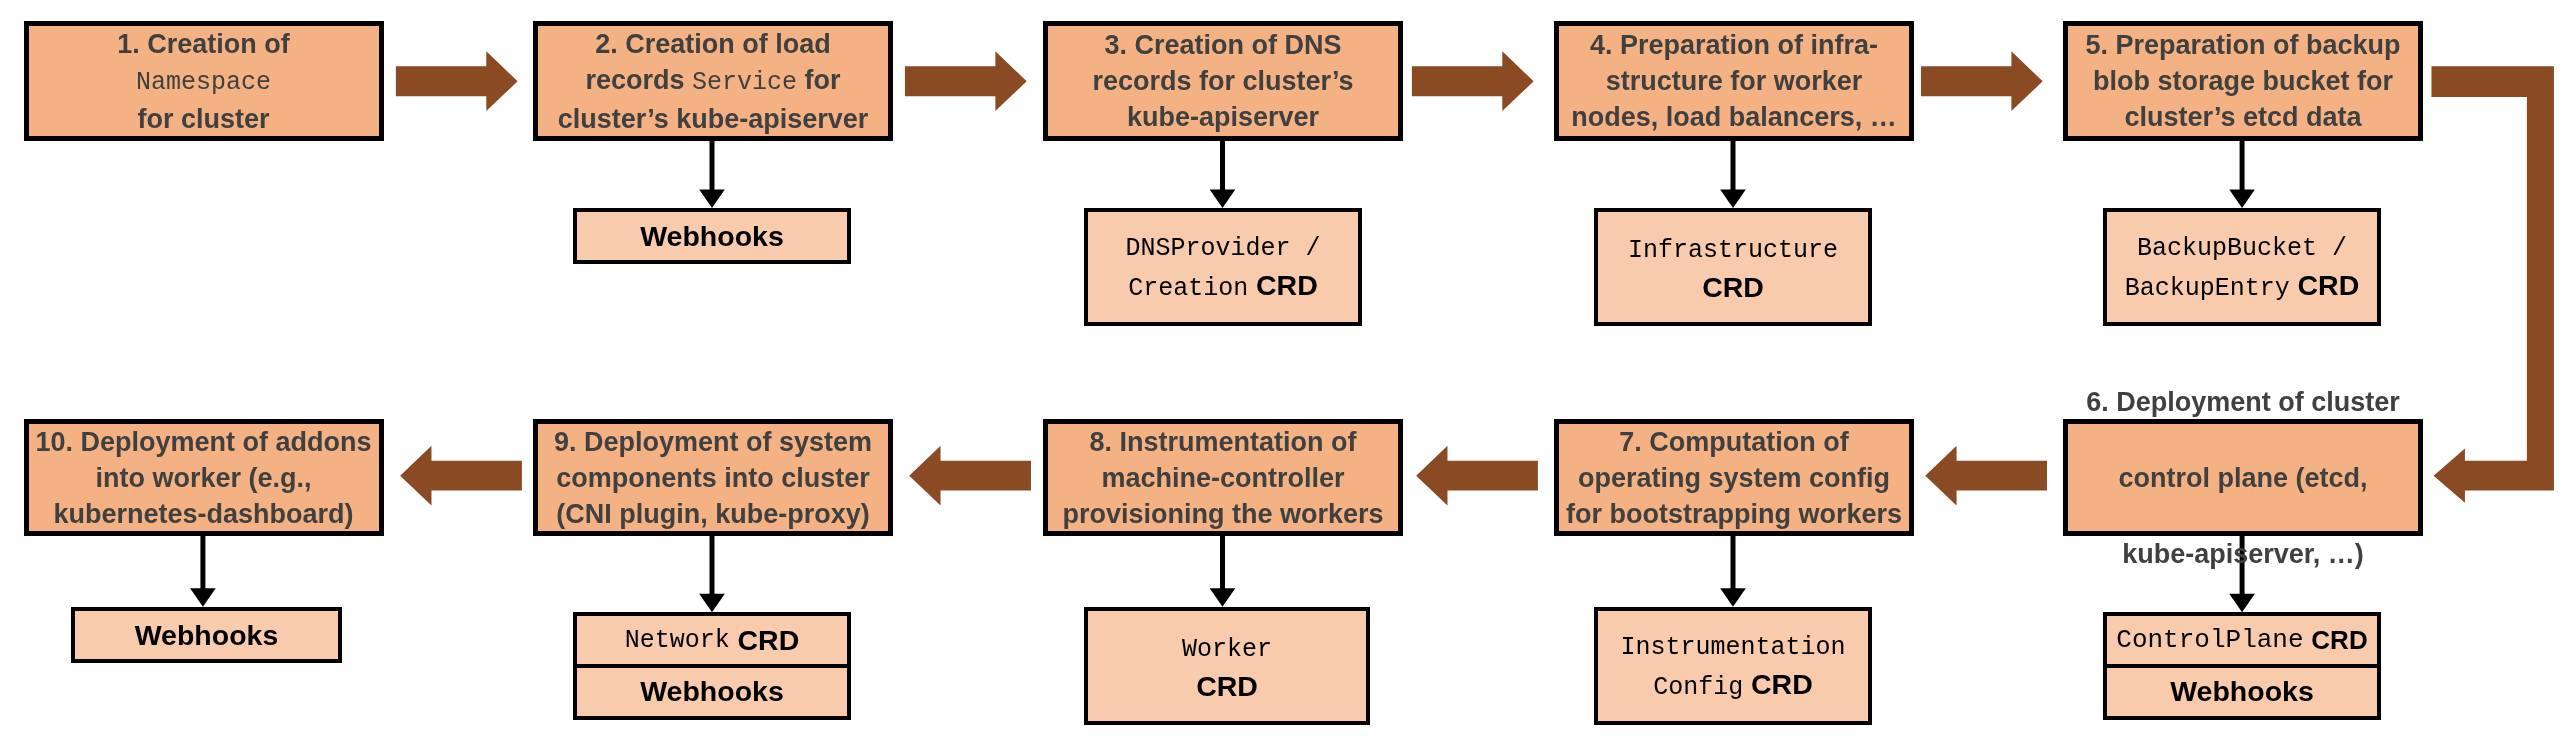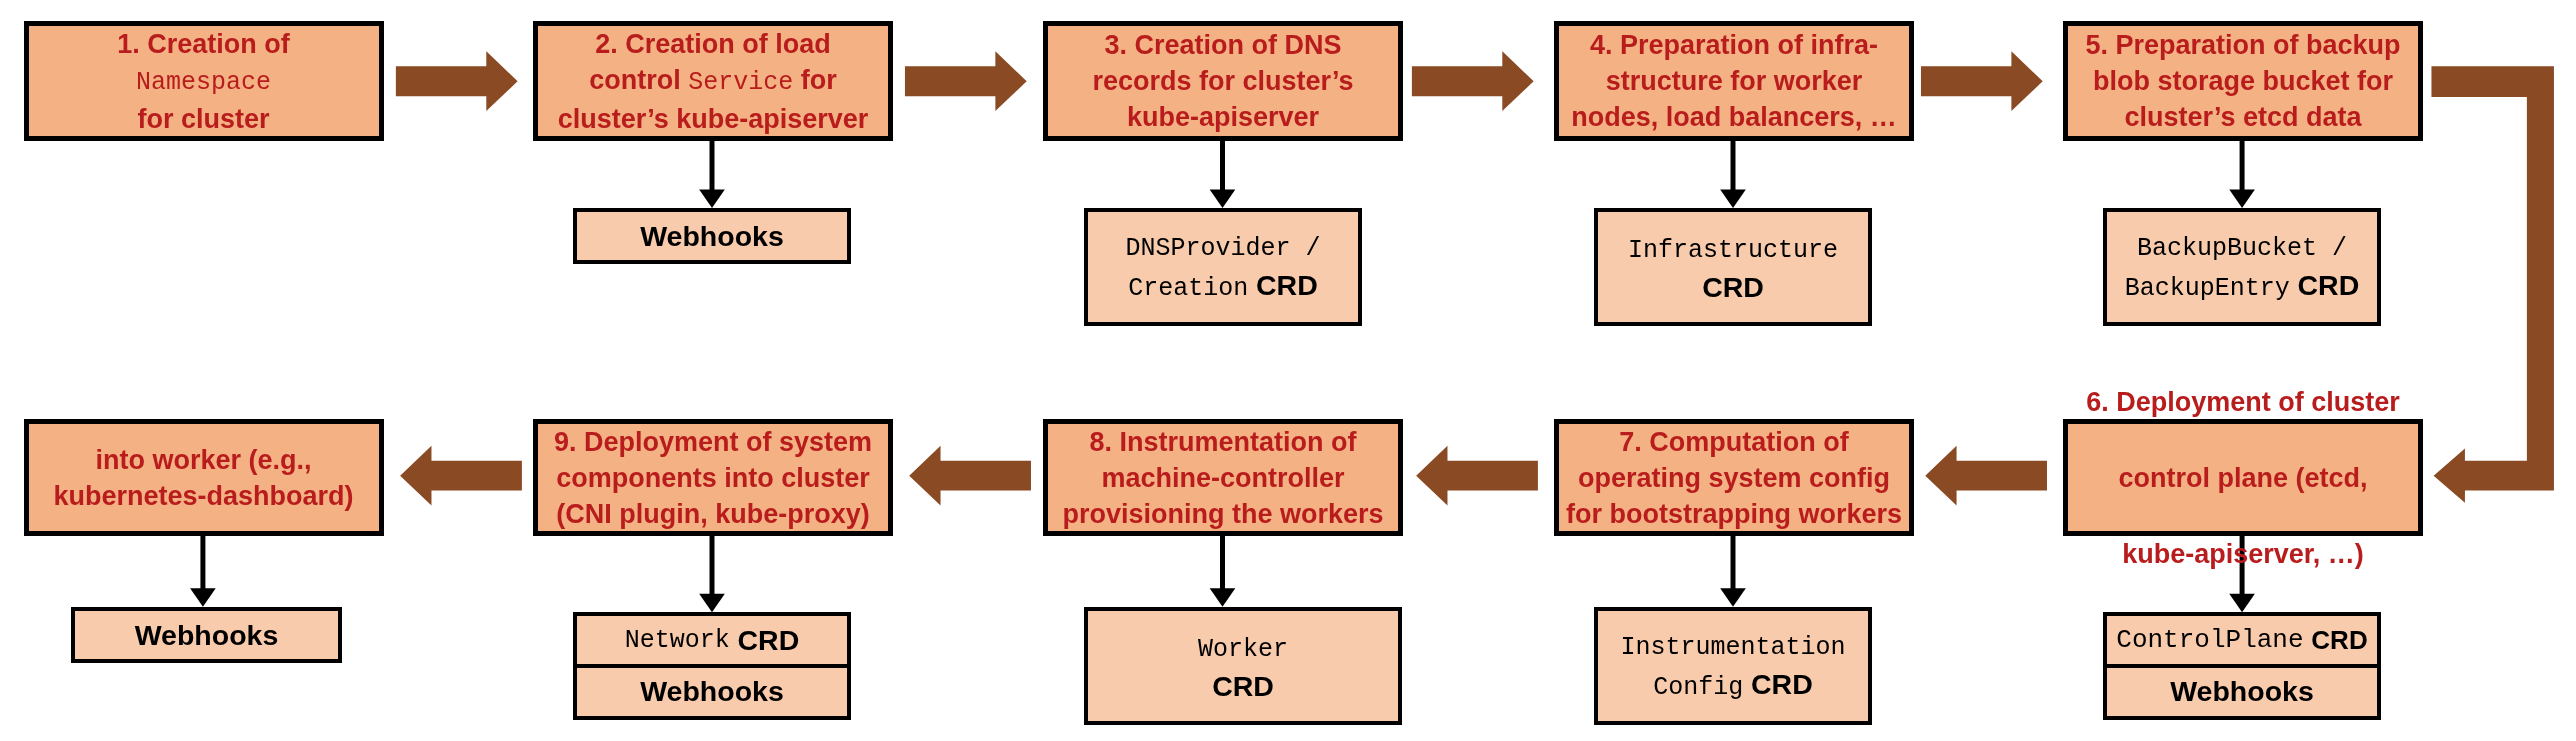--- a/index.html
+++ b/index.html
@@ -5,21 +5,21 @@
   html,body{margin:0;padding:0;background:#FFFFFF;}
   .canvas{position:relative;width:2576px;height:742px;background:#FFFFFF;overflow:hidden;
           font-family:"Liberation Sans",sans-serif;}
   svg.overlay{position:absolute;left:0;top:0;width:2576px;height:742px;}
   .big-arrow{fill:#8A4A24;}
   .thin{stroke:#000000;stroke-width:7;}
   .thin-head{fill:#000000;}
 
   .step{position:absolute;width:360px;height:120px;background:#F4B183;border:5px solid #000;
         box-sizing:border-box;display:flex;flex-direction:column;justify-content:center;
-        align-items:center;font-weight:700;font-size:27px;color:#b91c1c;}
+        align-items:center;font-weight:700;font-size:27px;color:#404040;}
   .r2{height:117px;}
   .line{line-height:36px;white-space:nowrap;text-align:center;}
   .mono{font-family:"Liberation Mono","DejaVu Sans Mono",monospace;font-weight:400;font-size:25px;}
   .crd{font-family:"Liberation Sans",sans-serif;font-weight:700;font-size:28.5px;}
   .gap{margin-left:7.8px;}
 
   .sub{position:absolute;background:#F8CBAD;border:4.3px solid #000;box-sizing:border-box;
        display:flex;flex-direction:column;justify-content:center;align-items:center;
        font-weight:700;font-size:28.5px;color:#000;}
   .sub .line{line-height:36px;}
@@ -34,21 +34,21 @@
   .p1{left:23.5px;top:21.4px;}   .p2{left:533px;top:21.4px;}  .p3{left:1043px;top:21.4px;}
   .p4{left:1554px;top:21.4px;} .p5{left:2063px;top:21.4px;}
   .p6{left:2063px;top:419px;gap:40px;}.p7{left:1554px;top:419px;}.p8{left:1043px;top:419px;}
   .p9{left:533px;top:419px;} .p10{left:23.5px;top:419px;}
   .s2{left:573px;top:208px;width:278px;height:56px;}
   .s3{left:1084px;top:208px;width:278px;height:118px;}
   .s4{left:1594px;top:208px;width:278px;height:118px;}
   .s5{left:2103px;top:208px;width:278px;height:118px;}
   .s6{left:2103px;top:612px;}
   .s7{left:1594px;top:607px;width:278px;height:118px;}
-  .s8{left:1084px;top:607px;width:318px;height:118px;}
+  .s8{left:1084px;top:607px;width:286px;height:118px;}
   .s9{left:573px;top:612px;}
   .s10{left:71px;top:607px;width:271px;height:56px;}
 </style>
 </head>
 <body>
 
 <div class="canvas">
 
   <svg class="overlay" viewBox="0 0 3618 1042">
 
@@ -102,21 +102,21 @@
       </g>
   </svg>
 
   <div class="step p1">
     <div class="line"><span>1. Creation of</span></div>
     <div class="line"><span class="mono">Namespace</span></div>
     <div class="line"><span>for cluster</span></div>
   </div>
   <div class="step p2">
     <div class="line"><span>2. Creation of load</span></div>
-    <div class="line"><span>control </span><span class="mono">Service</span><span> for</span></div>
+    <div class="line"><span>records </span><span class="mono">Service</span><span> for</span></div>
     <div class="line"><span>cluster’s kube-apiserver</span></div>
   </div>
   <div class="step p3">
     <div class="line"><span>3. Creation of DNS</span></div>
     <div class="line"><span>records for cluster’s</span></div>
     <div class="line"><span>kube-apiserver</span></div>
   </div>
   <div class="step p4">
     <div class="line"><span>4. Preparation of infra-</span></div>
     <div class="line"><span>structure for worker</span></div>
@@ -142,20 +142,21 @@
     <div class="line"><span>8. Instrumentation of</span></div>
     <div class="line"><span>machine-controller</span></div>
     <div class="line"><span>provisioning the workers</span></div>
   </div>
   <div class="step r2 p9">
     <div class="line"><span>9. Deployment of system</span></div>
     <div class="line"><span>components into cluster</span></div>
     <div class="line"><span>(CNI plugin, kube-proxy)</span></div>
   </div>
   <div class="step r2 p10">
+    <div class="line"><span>10. Deployment of addons</span></div>
     <div class="line"><span>into worker (e.g.,</span></div>
     <div class="line"><span>kubernetes-dashboard)</span></div>
   </div>
 
   <div class="sub s2">
     <div class="line">Webhooks</div>
   </div>
   <div class="sub s3">
     <div class="line"><span class="mono">DNSProvider /</span></div>
     <div class="line"><span class="mono">Creation</span><span class="crd gap">CRD</span></div>

